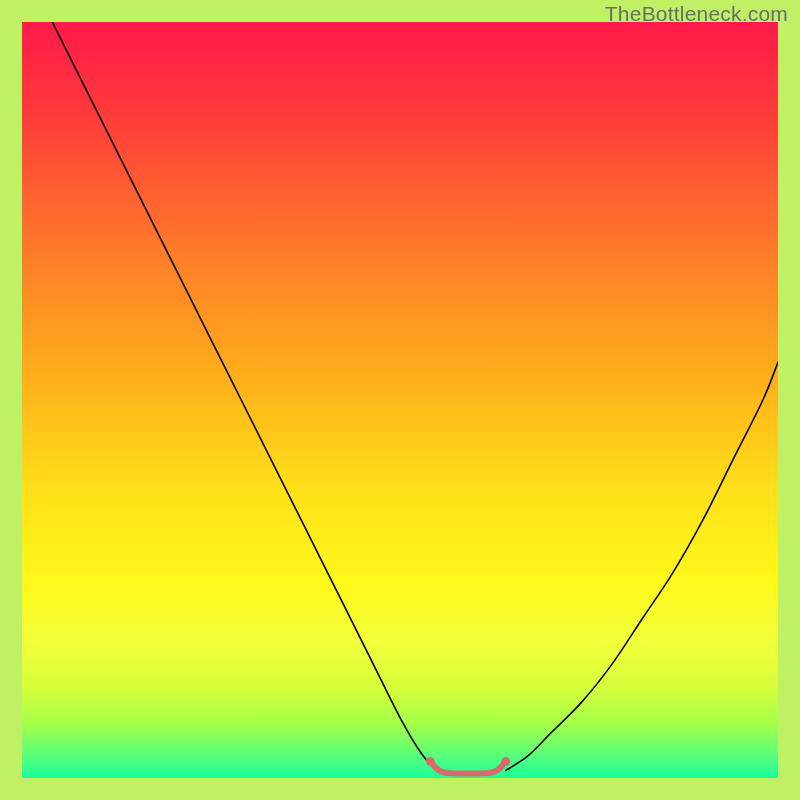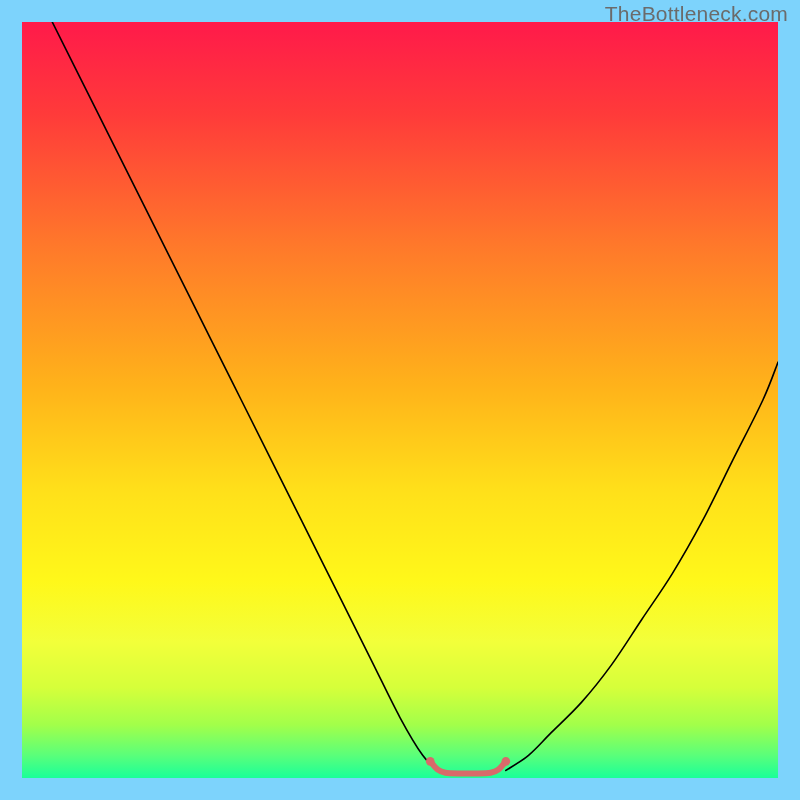--- a/index.html
+++ b/index.html
@@ -1,21 +1,21 @@
 <!DOCTYPE html>
 <html><head>
 <meta charset="utf-8">
 <style>
   * { margin: 0; padding: 0; box-sizing: border-box; }
   html, body { width: 800px; height: 800px; overflow: hidden; background: #000; }
   .chart-container {
     position: relative;
     width: 800px;
     height: 800px;
-    background: #7dd3fc;
+    background: #bef264;
   }
   .plot-area {
     position: absolute;
     left: 22px;
     top: 22px;
     width: 756px;
     height: 756px;
   }
   .gradient-bg {
     position: absolute;

